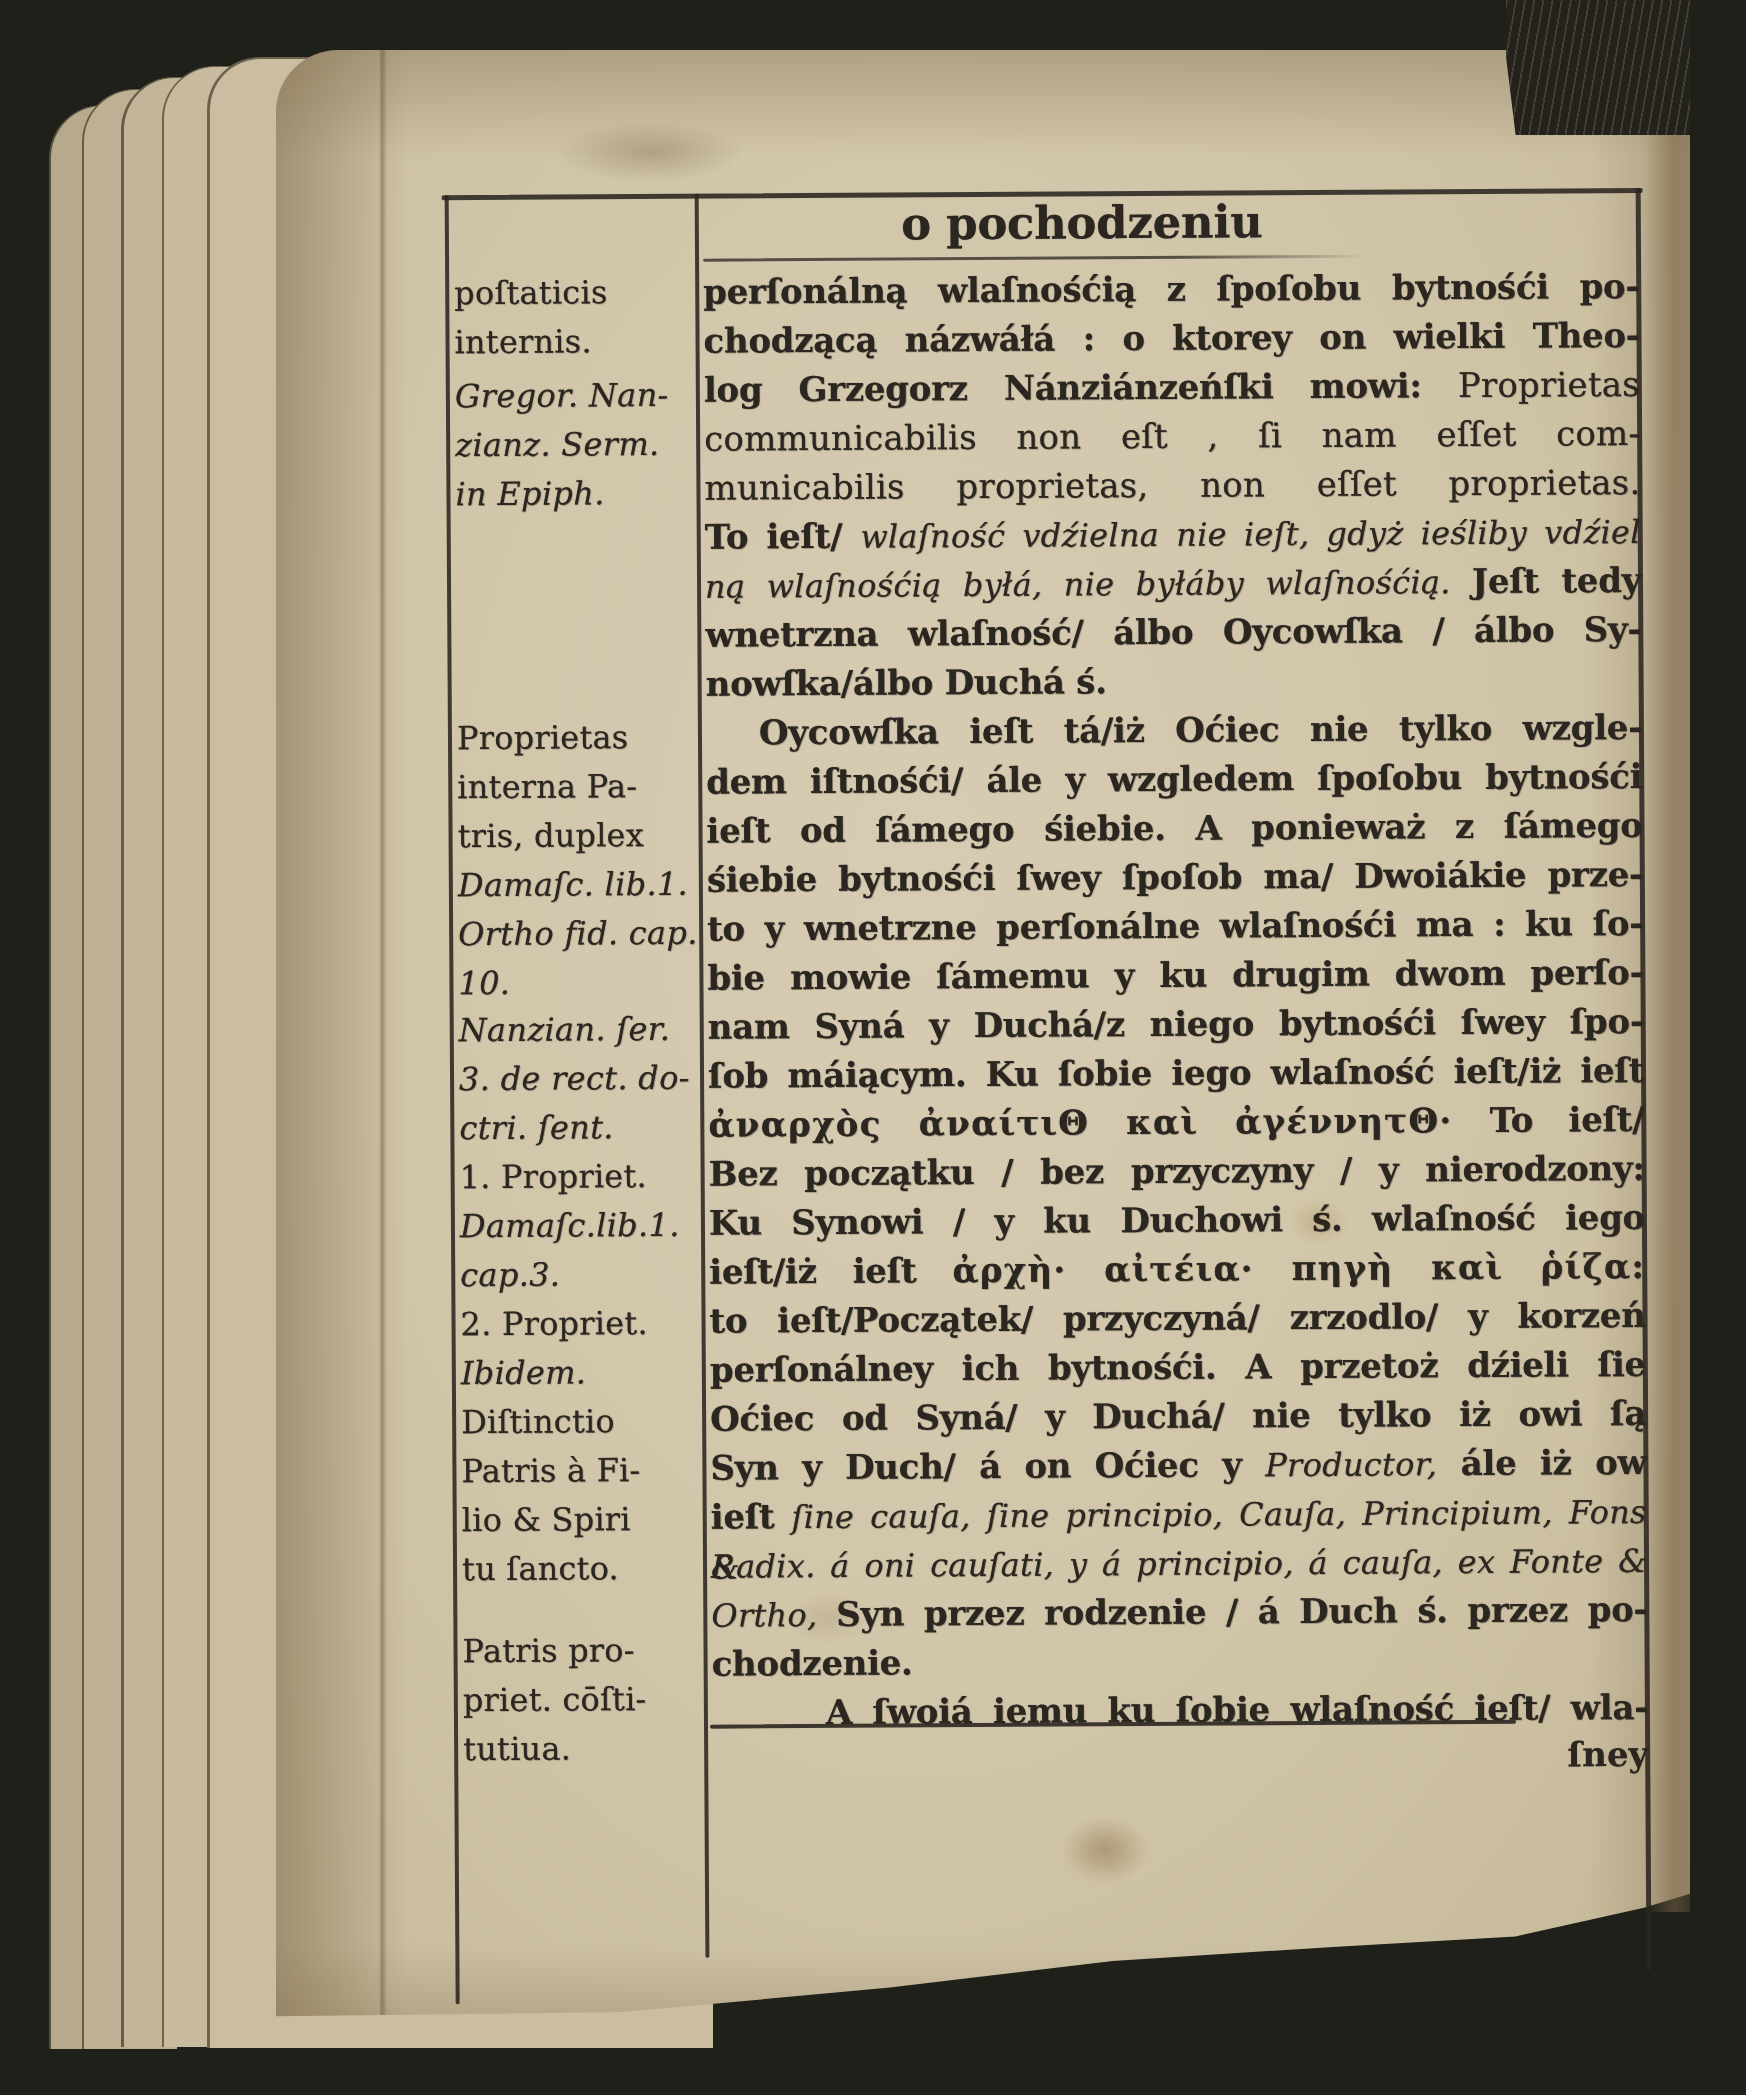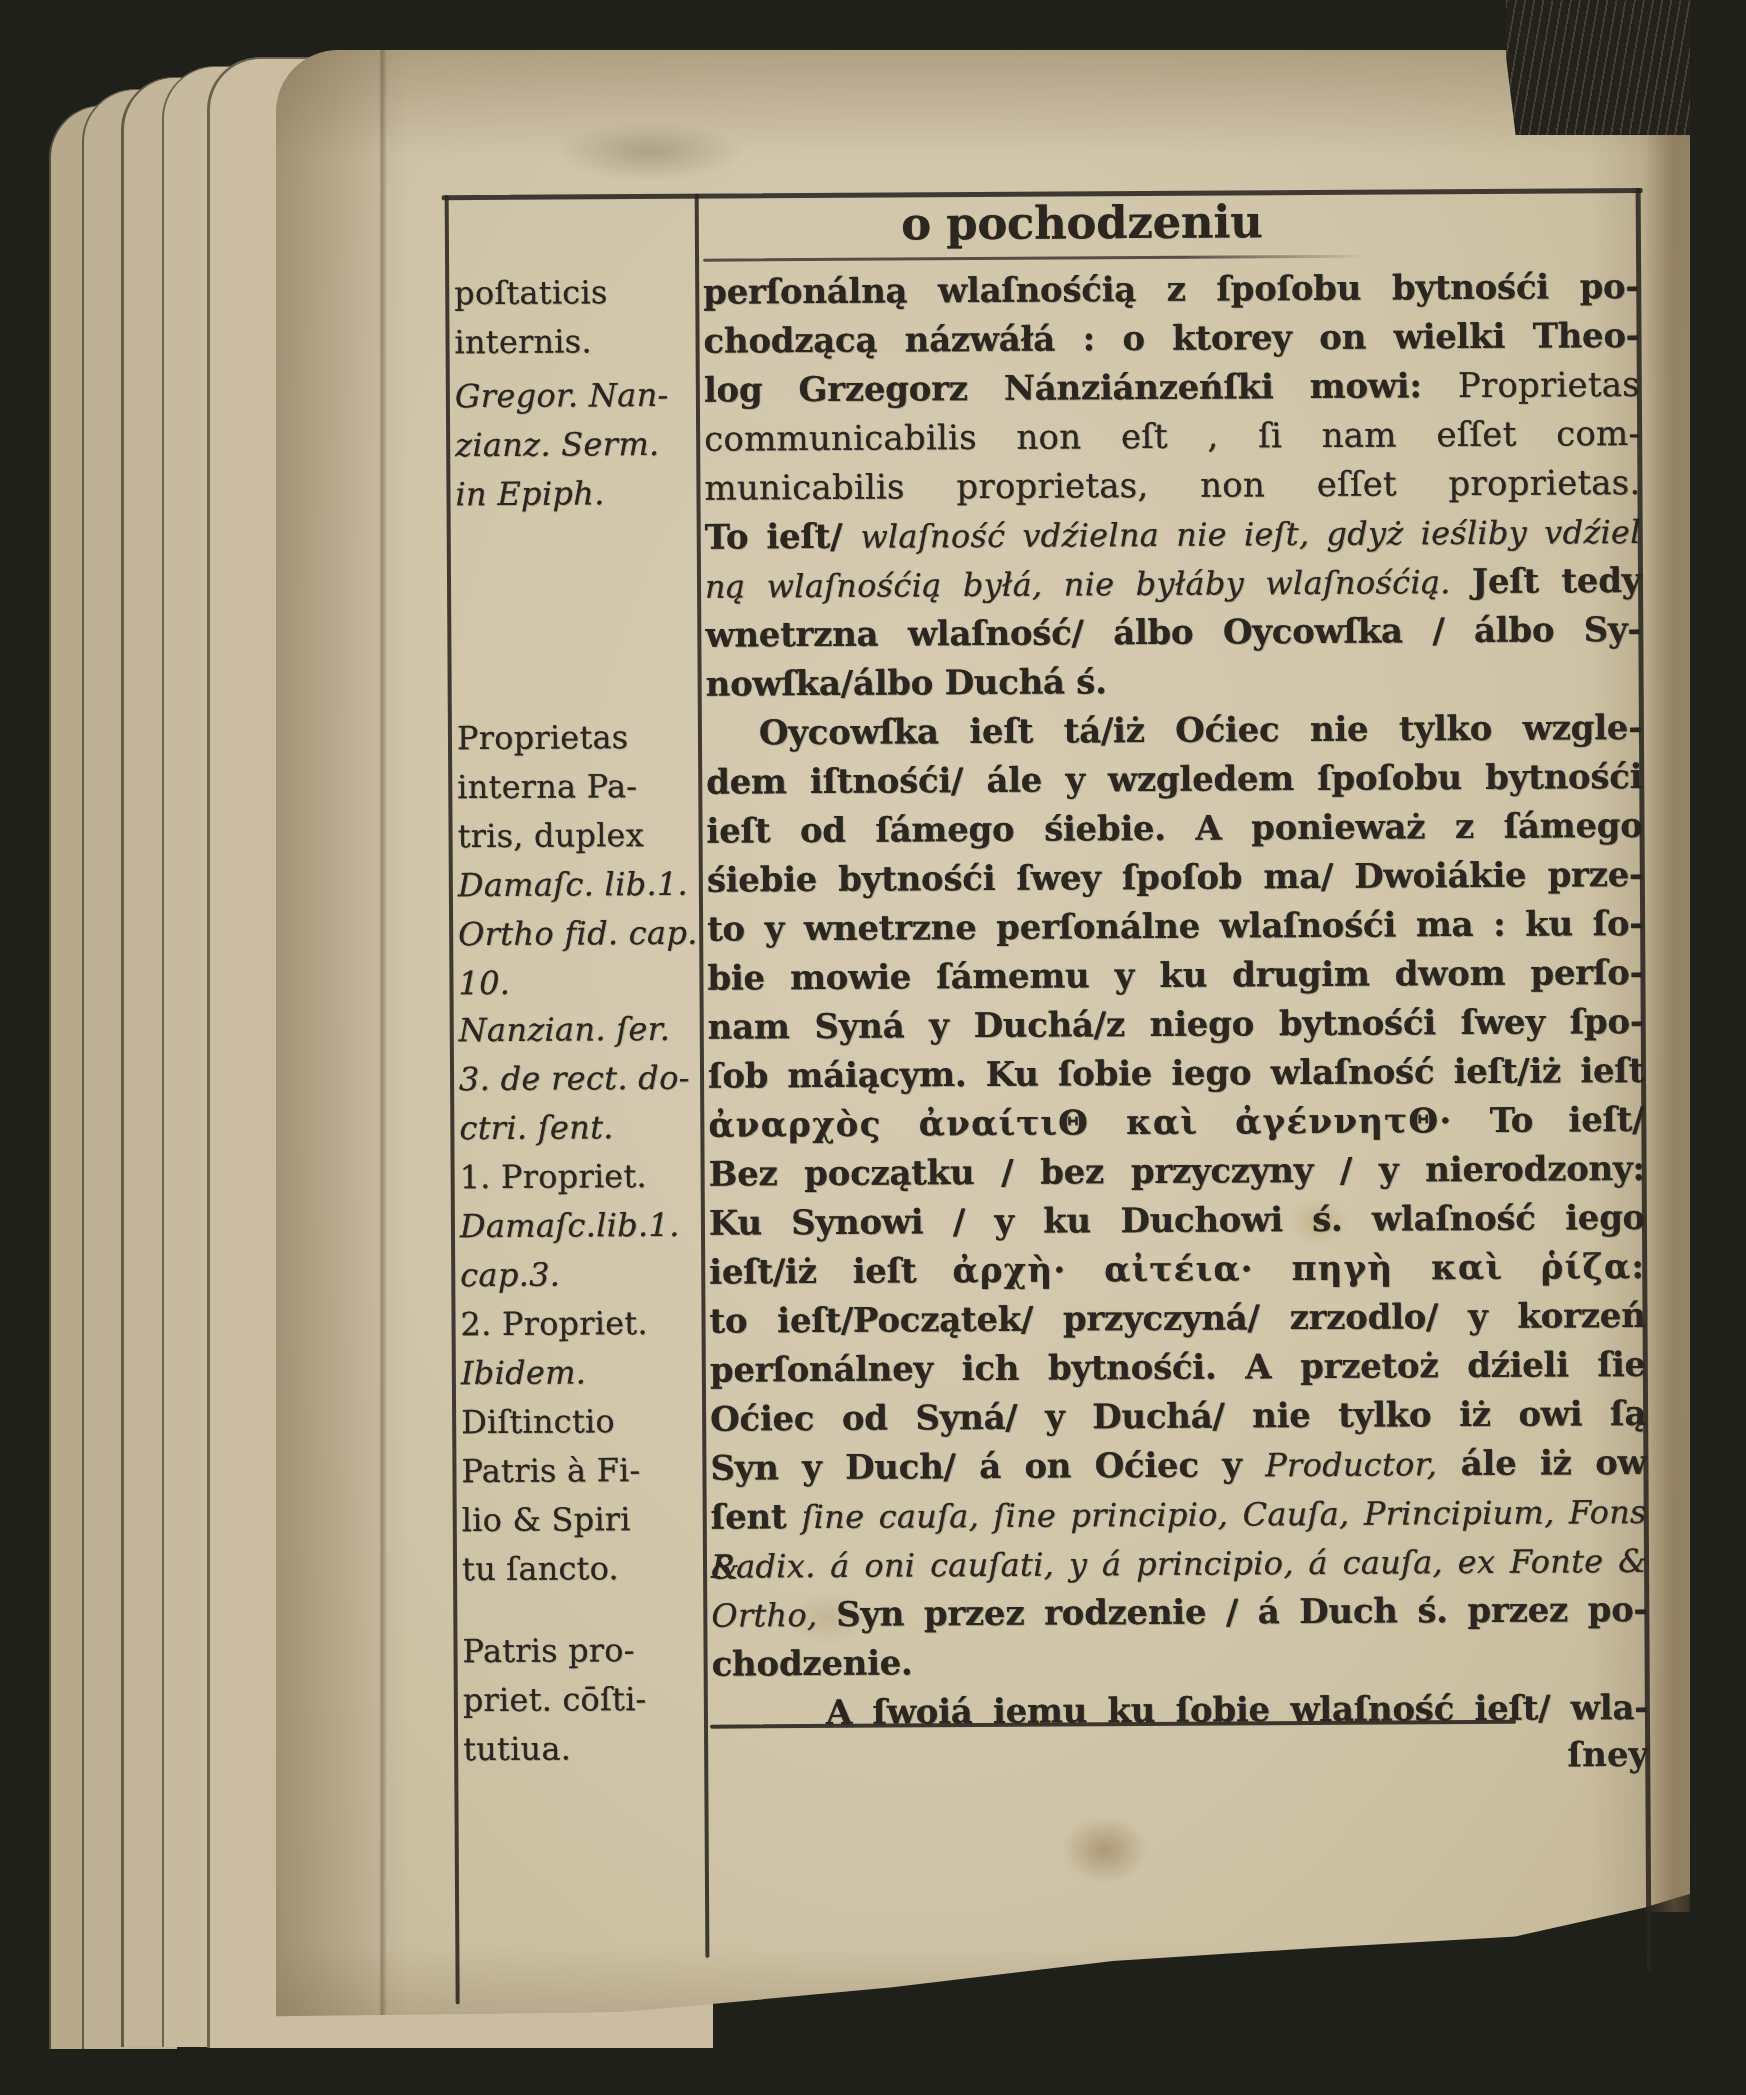--- a/index.html
+++ b/index.html
@@ -175,21 +175,21 @@
         <div class="tline"><span class="blackletter">nam Syná y Duchá/z niego bytnośći ſwey ſpo-</span></div>
         <div class="tline"><span class="blackletter">ſob máiącym. Ku ſobie iego wlaſność ieſt/iż ieſt</span></div>
         <div class="tline"><span class="greek">ἀναρχὸς ἀναίτιΘ καὶ ἀγέννητΘ· </span><span class="blackletter">To ieſt/</span></div>
         <div class="tline"><span class="blackletter">Bez początku / bez przyczyny / y nierodzony:</span></div>
         <div class="tline"><span class="blackletter">Ku Synowi / y ku Duchowi ś. wlaſność iego</span></div>
         <div class="tline"><span class="blackletter">ieſt/iż ieſt </span><span class="greek">ἀρχὴ· αἰτέια· πηγὴ καὶ ῥίζα:</span></div>
         <div class="tline"><span class="blackletter">to ieſt/Początek/ przyczyná/ zrzodlo/ y korzeń</span></div>
         <div class="tline"><span class="blackletter">perſonálney ich bytnośći. A przetoż dźieli ſie</span></div>
         <div class="tline"><span class="blackletter">Oćiec od Syná/ y Duchá/ nie tylko iż owi ſą</span></div>
         <div class="tline"><span class="blackletter">Syn y Duch/ á on Oćiec y </span><span class="italic">Productor,</span><span class="blackletter"> ále iż ow</span></div>
-        <div class="tline"><span class="blackletter">ſent </span><span class="italic">ſine cauſa, ſine principio, Cauſa, Principium, Fons &amp;</span></div>
+        <div class="tline"><span class="blackletter">ieſt </span><span class="italic">ſine cauſa, ſine principio, Cauſa, Principium, Fons &amp;</span></div>
         <div class="tline"><span class="italic">Radix. á oni cauſati, y á principio, á cauſa, ex Fonte &amp;</span></div>
         <div class="tline"><span class="italic">Ortho, </span><span class="blackletter">Syn przez rodzenie / á Duch ś. przez po-</span></div>
         <div class="tline nojust"><span class="blackletter">chodzenie.</span></div>
         <div class="tline ind2"><span class="blackletter">A ſwoiá iemu ku ſobie wlaſność ieſt/ wla-</span></div>
       </div>
 
     <div class="rule end-rule"></div>
     <div class="catchword">ſney</div>
   </div>
 </div>

